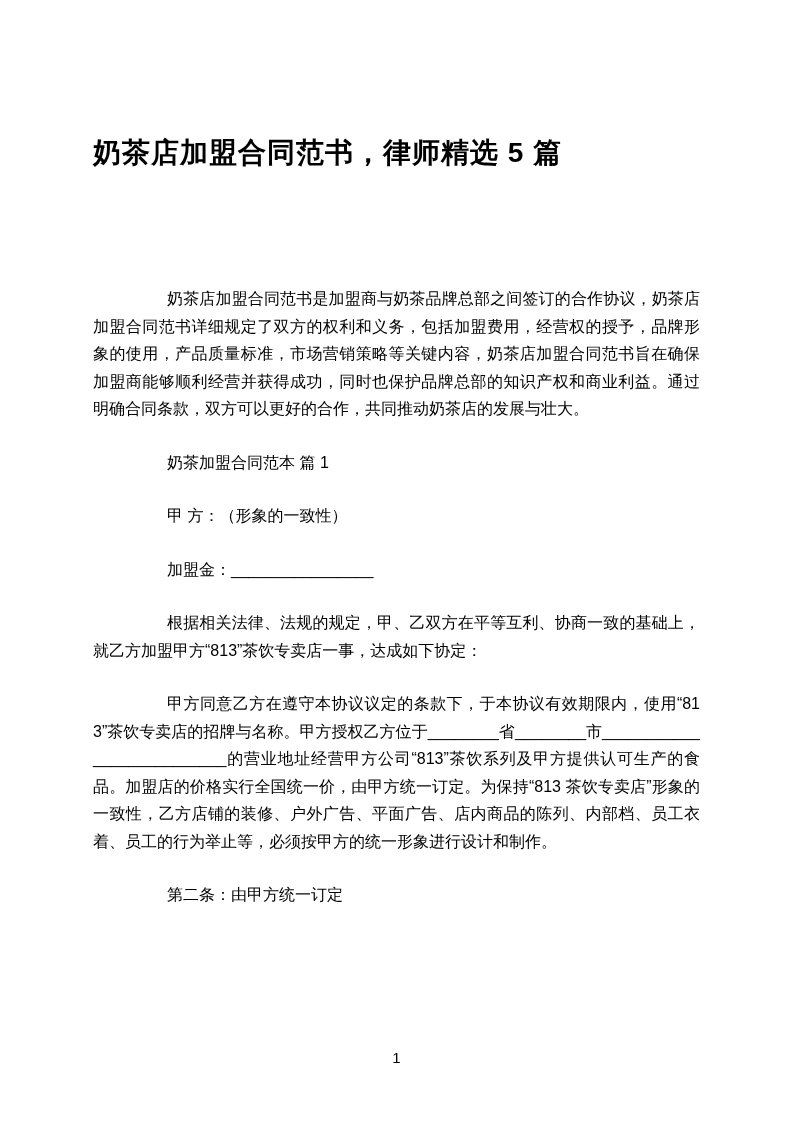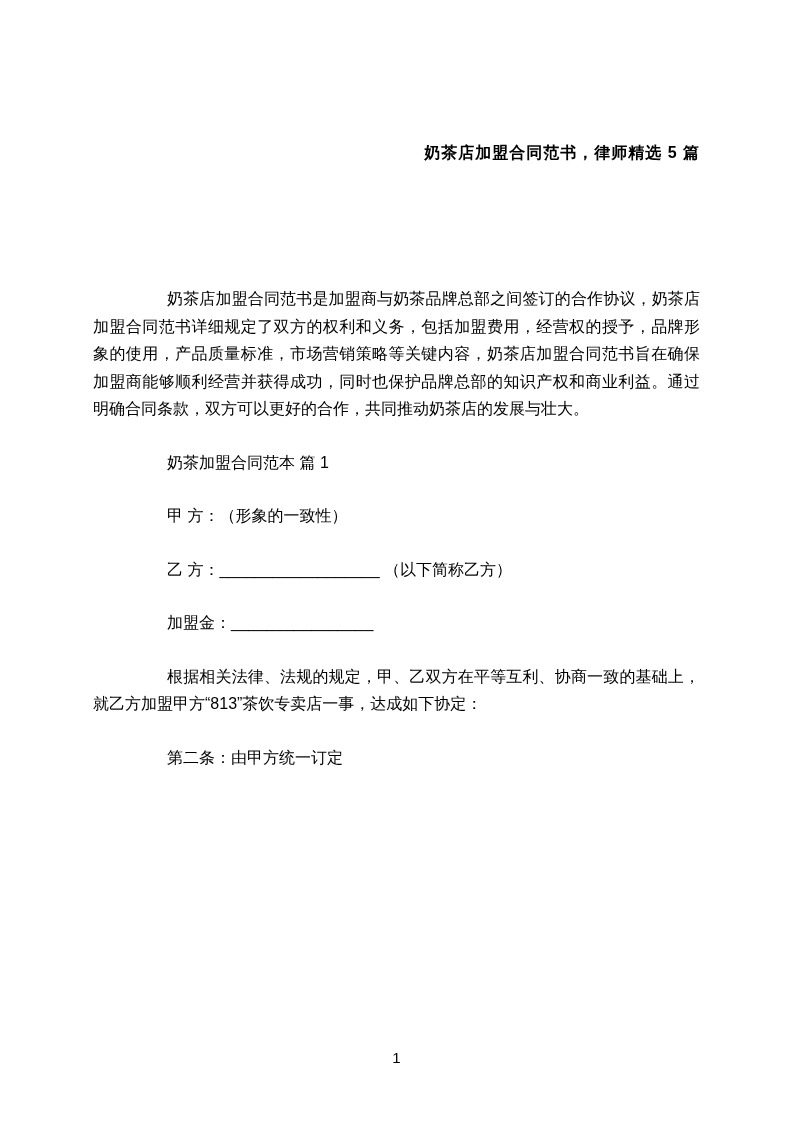--- a/index.html
+++ b/index.html
@@ -16,24 +16,24 @@
     overflow: hidden;
   }
   .page {
     box-sizing: border-box;
     width: 793px;
     height: 1122px;
     padding: 133px 93px 0 93px;
     background: #ffffff;
   }
   .doc-title {
-    font-size: 16px;
+    font-size: 28px;
     font-weight: 700;
     line-height: 40px;
-    text-align: right;
+    text-align: left;
     margin: 0 0 112px 0;
     letter-spacing: 1px;
   }
   .para {
     font-size: 16px;
     line-height: 27.5px;
     margin: 0 0 26px 0;
     text-indent: 74px;
     text-align: justify;
     word-break: break-all;
@@ -53,24 +53,24 @@
 
 <div class="page">
   <h1 class="doc-title">奶茶店加盟合同范书，律师精选 5 篇</h1>
 
   <p class="para">奶茶店加盟合同范书是加盟商与奶茶品牌总部之间签订的合作协议，奶茶店加盟合同范书详细规定了双方的权利和义务，包括加盟费用，经营权的授予，品牌形象的使用，产品质量标准，市场营销策略等关键内容，奶茶店加盟合同范书旨在确保加盟商能够顺利经营并获得成功，同时也保护品牌总部的知识产权和商业利益。通过明确合同条款，双方可以更好的合作，共同推动奶茶店的发展与壮大。</p>
 
   <p class="para">奶茶加盟合同范本 篇 1</p>
 
   <p class="para">甲 方：（形象的一致性）</p>
 
-  <p class="para">乙 方：__________________ （以下简称乙方）</p>
 
   <p class="para">加盟金：________________</p>
 
   <p class="para">根据相关法律、法规的规定，甲、乙双方在平等互利、协商一致的基础上，就乙方加盟甲方“813”茶饮专卖店一事，达成如下协定：</p>
 
 
+  <p class="para">甲方同意乙方在遵守本协议议定的条款下，于本协议有效期限内，使用“813”茶饮专卖店的招牌与名称。甲方授权乙方位于________省________市__________________________的营业地址经营甲方公司“813”茶饮系列及甲方提供认可生产的食品。加盟店的价格实行全国统一价，由甲方统一订定。为保持“813 茶饮专卖店”形象的一致性，乙方店铺的装修、户外广告、平面广告、店内商品的陈列、内部档、员工衣着、员工的行为举止等，必须按甲方的统一形象进行设计和制作。</p>
 
   <p class="para">第二条：由甲方统一订定</p>
 </div>
 
 <div class="page-number">1</div>
 
 </body></html>

